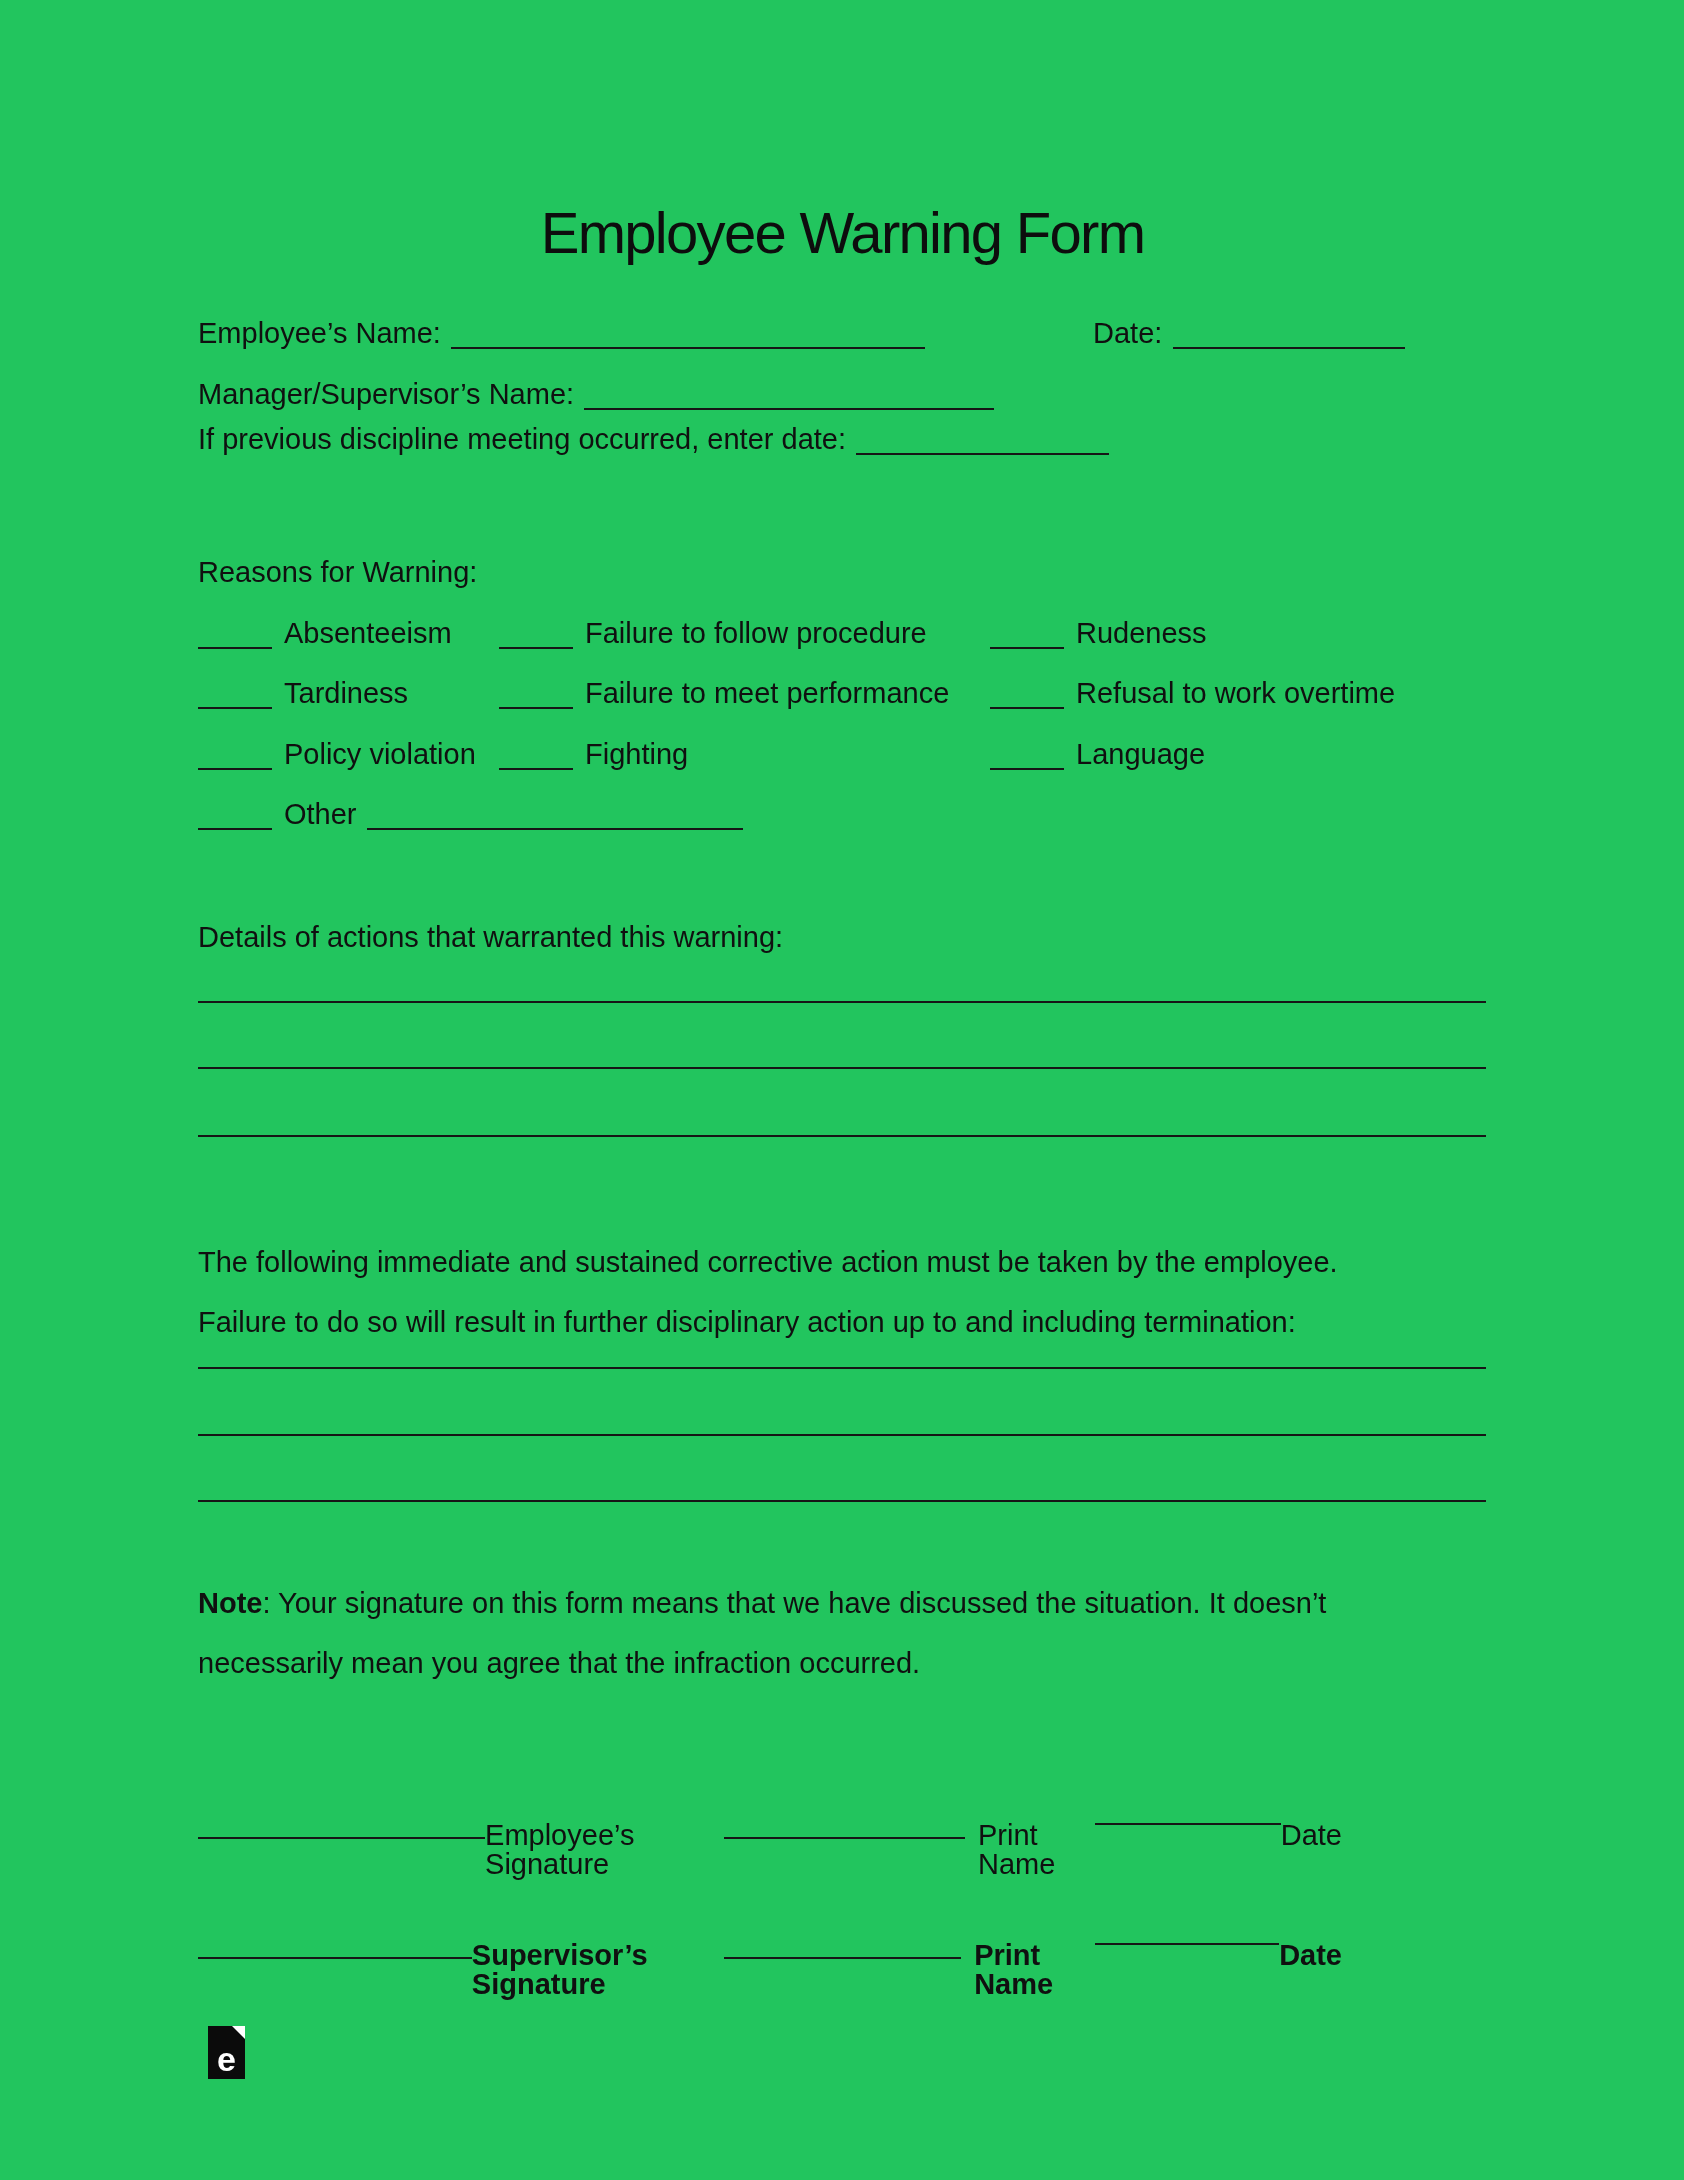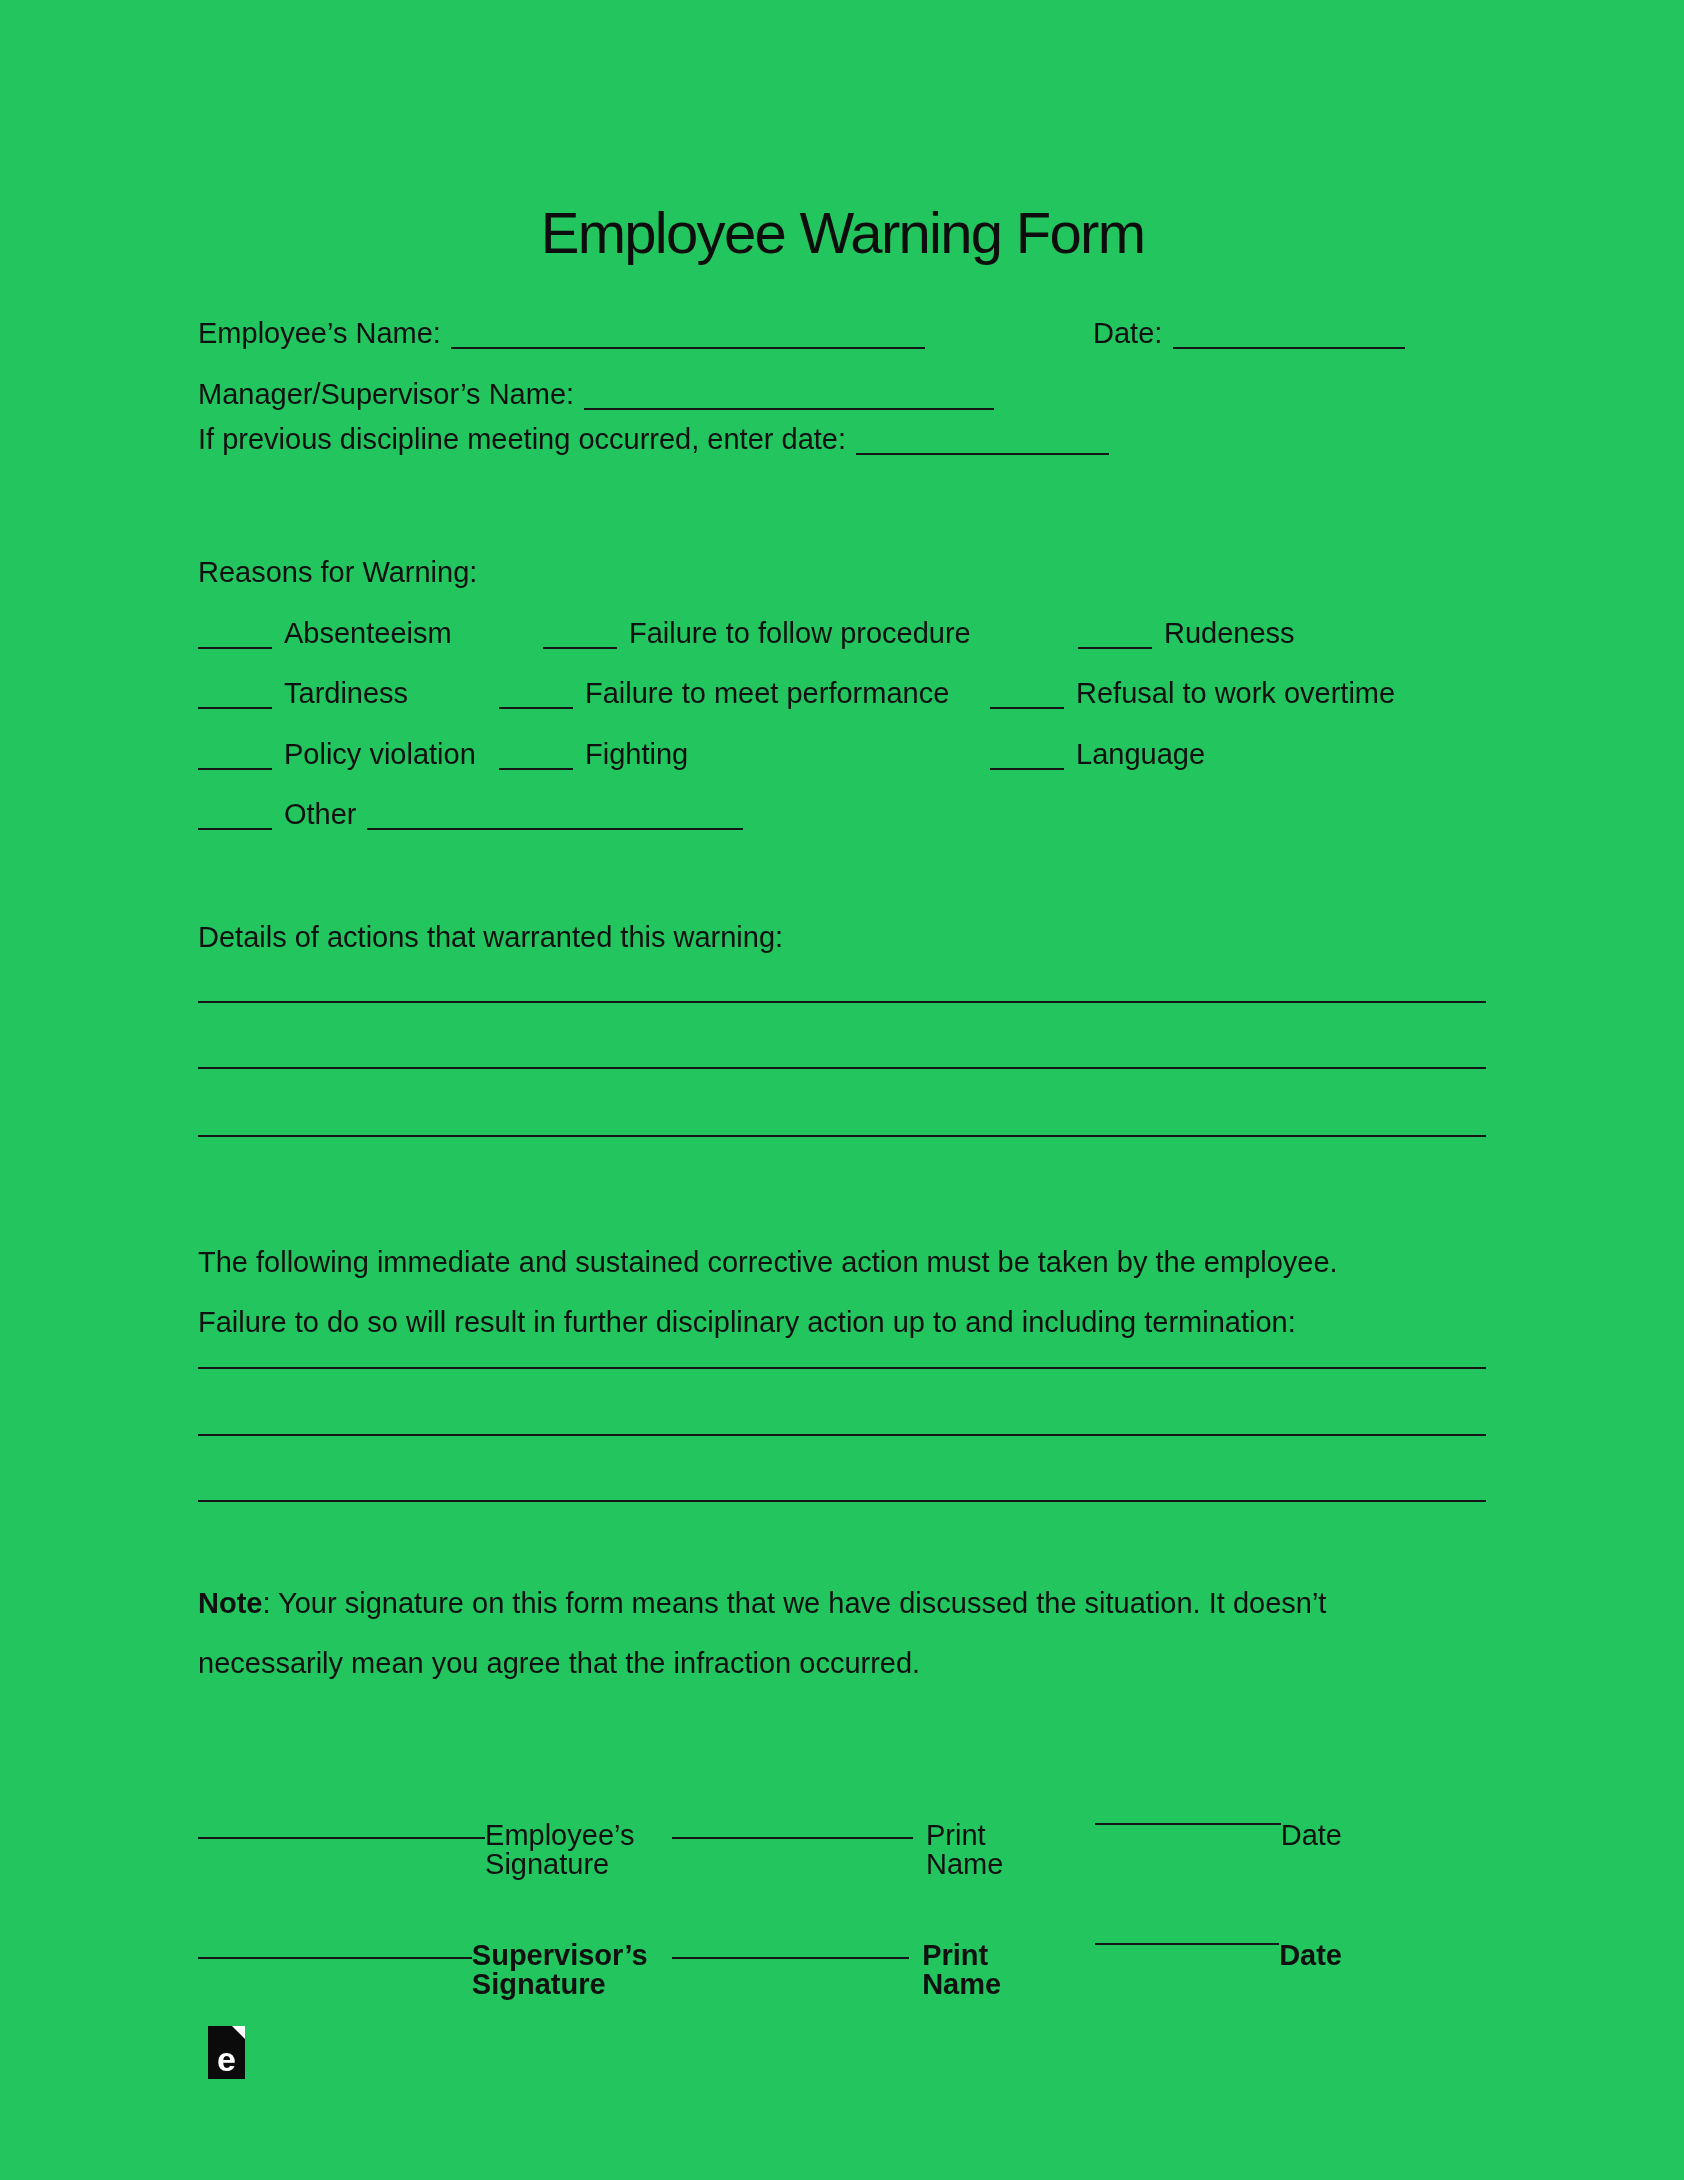--- a/index.html
+++ b/index.html
@@ -24,21 +24,21 @@
     margin-bottom:-6px;margin-left:10.2px;
   }
   .blank-sm{width:74px;margin-left:0;margin-right:12px;}
   .w556{width:474px;}
   .w481{width:410px;}
   .w272{width:232px;}
   .w297{width:253px;}
   .w441{width:376px;}
   .date-group{position:absolute;left:895px;top:0;}
   .reason-row{position:absolute;left:198px;width:1288px;display:flex;line-height:1.3;white-space:nowrap;}
-  .rr1{top:615px;gap:44px;}
+  .rr1{top:615px;}
   .rr2{top:675px;}
   .rr3{top:736px;}
   .rr4{top:796px;}
   .rcol.c1{width:301px;}
   .rcol.c2{width:491px;}
   .rcol.c3{flex:1;}
   .wline{
     position:absolute;left:198px;width:1288px;height:0;
     border-top:2.6px solid #161616;
   }
@@ -46,21 +46,21 @@
   .wl4{top:1367px;} .wl5{top:1434px;} .wl6{top:1500px;}
   .para{position:absolute;left:198px;width:1316px;line-height:60px;margin:0;}
   .p-corrective{top:1232px;}
   .p-note{top:1573px;}
   .p-note b{font-weight:700;}
   .sigcol{position:absolute;display:flex;flex-direction:row;align-items:center;}
   .sigline{width:100%;height:0;border-top:2.6px solid #161616;}
   .siglabel{margin-top:24px;line-height:1;}
   .s-r1{top:1797px;} .s-r2{top:1917px;font-weight:bold;}
   .s-c1{left:198px;width:462px;}
-  .s-c2{left:672px;width:353px;gap:13px;}
+  .s-c2{left:724px;width:353px;gap:13px;}
   .s-c3{left:1095px;width:247px;}
   .logo{position:absolute;left:208px;top:2026px;width:37px;height:53px;background:#0b0b0b;}
   .logo .fold{
     position:absolute;top:0;right:0;width:0;height:0;
     border-top:13.6px solid #ffffff;border-left:13.6px solid transparent;
   }
   .logo .flap{
     position:absolute;top:1.7px;right:3.4px;width:0;height:0;
     border-bottom:10.2px solid #0b0b0b;border-right:10.2px solid transparent;
   }

